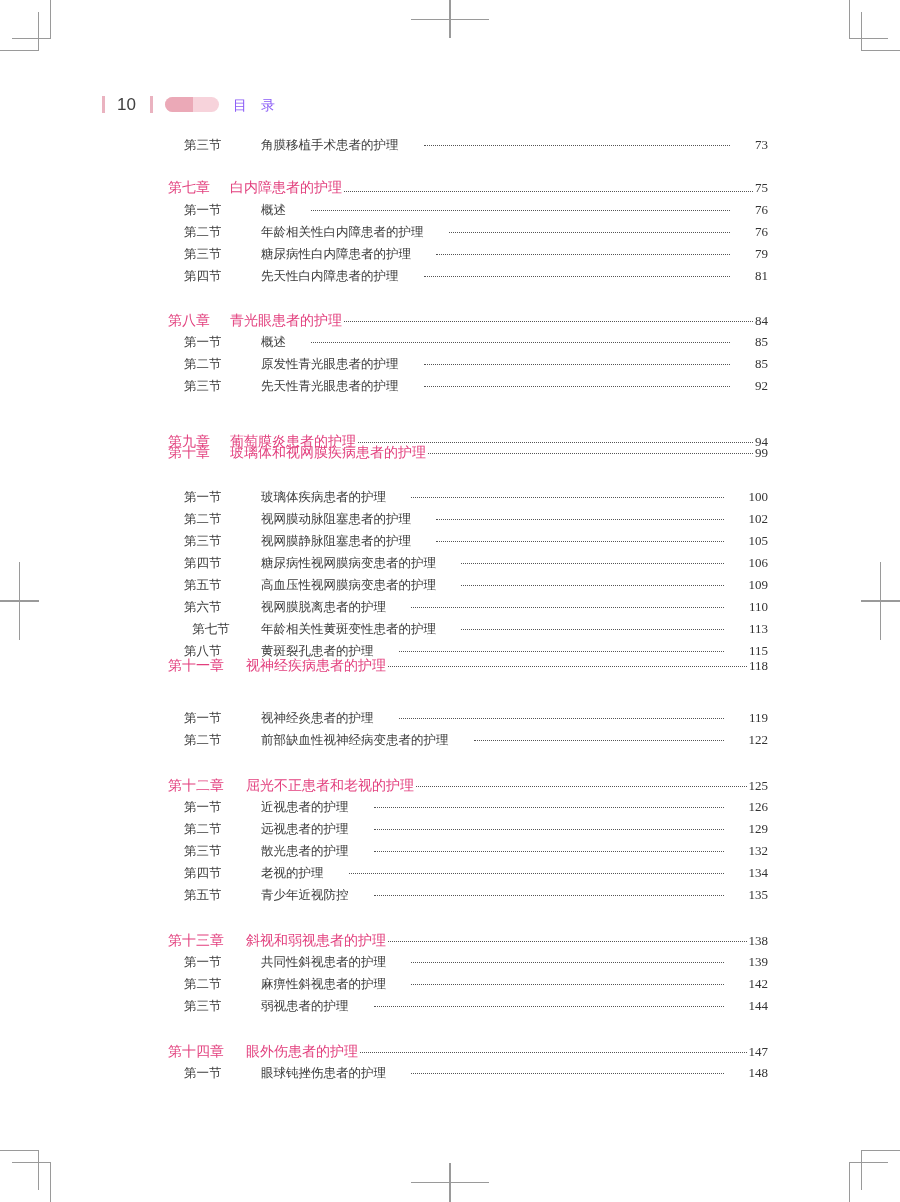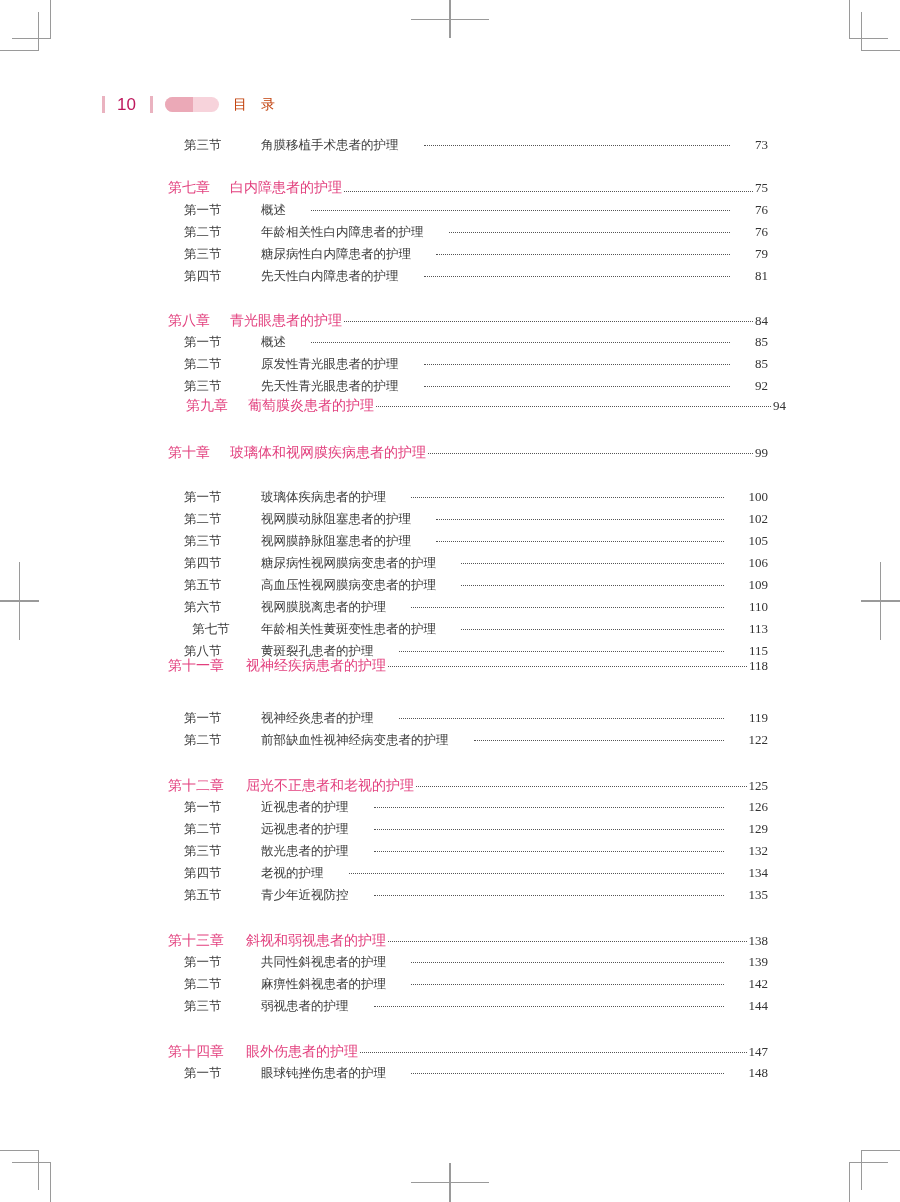--- a/index.html
+++ b/index.html
@@ -2,26 +2,26 @@
 <html><head>
 <meta charset="utf-8">
 <style>
   html, body { margin:0; padding:0; background:#ffffff; }
   body { width:900px; height:1202px; position:relative; overflow:hidden;
          font-family:"DejaVu Serif","Liberation Serif",serif; color:#333; }
   .mark { position:absolute; background:#9a9a9a; }
   .header { position:absolute; left:100px; top:94px; height:22px; width:400px; }
   .hbar { position:absolute; top:2px; width:3px; height:17px; background:#eab3c0; }
   .pagenum { position:absolute; left:17px; top:0; font-family:"Liberation Sans","DejaVu Sans",sans-serif;
-             font-size:17px; color:#be185d; line-height:22px; }
+             font-size:17px; color:#404040; line-height:22px; }
   .pill { position:absolute; left:65px; top:3px; width:54px; height:15px; border-radius:8px; overflow:hidden;
           background:#f7d3db; }
   .pill .dark { position:absolute; left:0; top:0; width:28px; height:15px; background:#eba9b7; }
-  .htitle { position:absolute; left:133px; top:0; font-family:Liberation Serif, serif;
-            font-size:14px; color:#c2410c; line-height:22px; letter-spacing:14px; }
+  .htitle { position:absolute; left:133px; top:0; font-family:Liberation Sans, sans-serif;
+            font-size:14px; color:#8b5cf6; line-height:22px; letter-spacing:14px; }
   .toc { position:absolute; left:0; top:0; width:900px; }
   .row { position:absolute; display:flex; align-items:baseline; white-space:nowrap; }
   .row.chapter { left:168px; width:600px; font-family:"DejaVu Sans","Liberation Sans",sans-serif;
                  font-size:14px; color:#e23f7d; }
   .row.section { left:184px; width:584px; font-size:12.5px; color:#3a3a3a;gap:23px; }
   .row .num { flex:none; }
   .row.chapter .num { width:62px; }
   .row.chapter .num.wide { width:78px; }
   .row.section .num { width:54px; }
   .row .title { flex:none; }
@@ -132,21 +132,21 @@
       <span class="title">原发性青光眼患者的护理</span>
       <span class="leader"></span>
       <span class="page">85</span>
     </div>
     <div class="row section" style="top: 377px;">
       <span class="num">第三节</span>
       <span class="title">先天性青光眼患者的护理</span>
       <span class="leader"></span>
       <span class="page">92</span>
     </div>
-    <div class="row chapter" style="top: 396px; margin-left: 18px;">
+    <div class="row chapter" style="top: 432px;">
       <span class="num">第九章</span>
       <span class="title">葡萄膜炎患者的护理</span>
       <span class="leader"></span>
       <span class="page">94</span>
     </div>
     <div class="row chapter" style="top: 443px;">
       <span class="num">第十章</span>
       <span class="title">玻璃体和视网膜疾病患者的护理</span>
       <span class="leader"></span>
       <span class="page">99</span>

